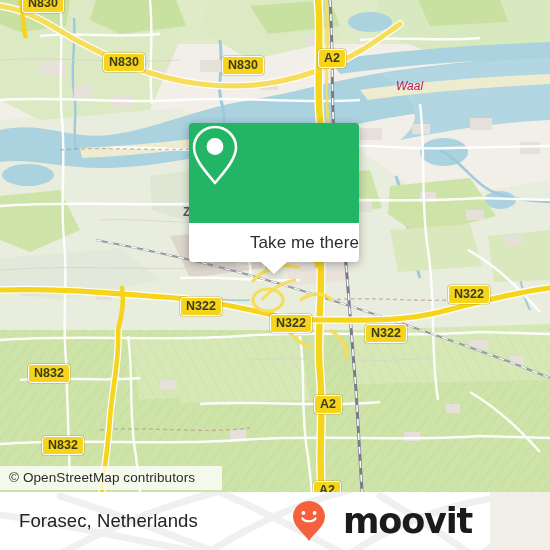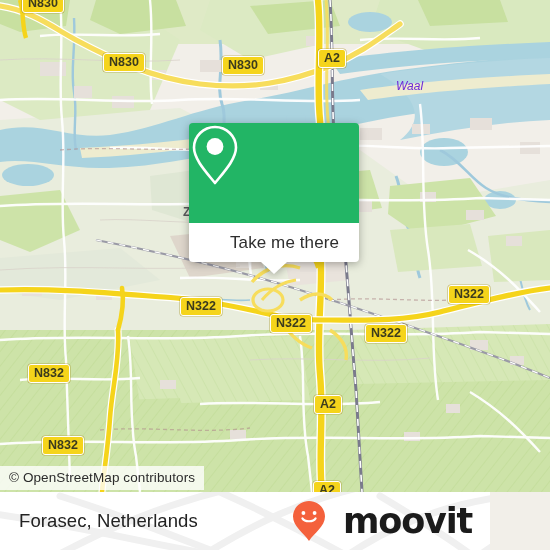--- a/index.html
+++ b/index.html
@@ -12,40 +12,40 @@
 
   
   #map{position:absolute;left:0;top:0;width:550px;height:492px;overflow:hidden;background:#e8f0d8;}
   #map svg{position:absolute;left:0;top:0;}
 
   
   #attribution{
     position:absolute;left:0;top:466px;
     background:rgba(255,255,255,.78);
     font-size:13.5px;color:#2b2b2b;
-    padding:3px 9px 4px 9px;
+    padding:3px 27px 4px 9px;
     line-height:17px;
     white-space:nowrap;
     letter-spacing:.1px;
   }
 
   
   #popup{
     position:absolute;left:189px;top:123px;width:170px;
     filter:drop-shadow(0 2px 4px rgba(0,0,0,.30));
   }
   #popup-top{
     background:#22b565;height:100px;
     border-radius:4px 4px 0 0;
     display:flex;align-items:center;justify-content:center;
   }
   #popup-bottom{
     background:#ffffff;height:39px;
     border-radius:0 0 4px 4px;
-    display:flex;align-items:center;justify-content:center;
+    display:flex;align-items:center;justify-content:flex-end;
     font-size:17px;color:#2e2e2e;letter-spacing:.1px;padding-left:21px;
   }
   #popup-tail{
     position:absolute;left:50%;top:139px;transform:translateX(-50%);
     width:0;height:0;
     border-left:13px solid transparent;
     border-right:13px solid transparent;
     border-top:12px solid #ffffff;
   }
 
@@ -82,21 +82,21 @@
     padding:1px 5px 2px 5px;
     line-height:14px;
     white-space:nowrap;
     box-shadow:0 0 0 .6px rgba(160,140,20,.55);
     font-family:"Liberation Sans", sans-serif;
   }
   .placelabel{
     position:absolute;color:#58585a;font-size:12px;font-weight:bold;white-space:nowrap;
   }
   .waterlabel{
-    position:absolute;color:#6d28d9;font-size:12px;font-style:italic;white-space:nowrap;
+    position:absolute;color:#be185d;font-size:12px;font-style:italic;white-space:nowrap;
   }
 </style>
 </head>
 <body>
 
 <div id="app">
 
   <div id="map">
     <svg width="550" height="492" viewBox="0 0 550 492" xmlns="http://www.w3.org/2000/svg">
       <defs>

